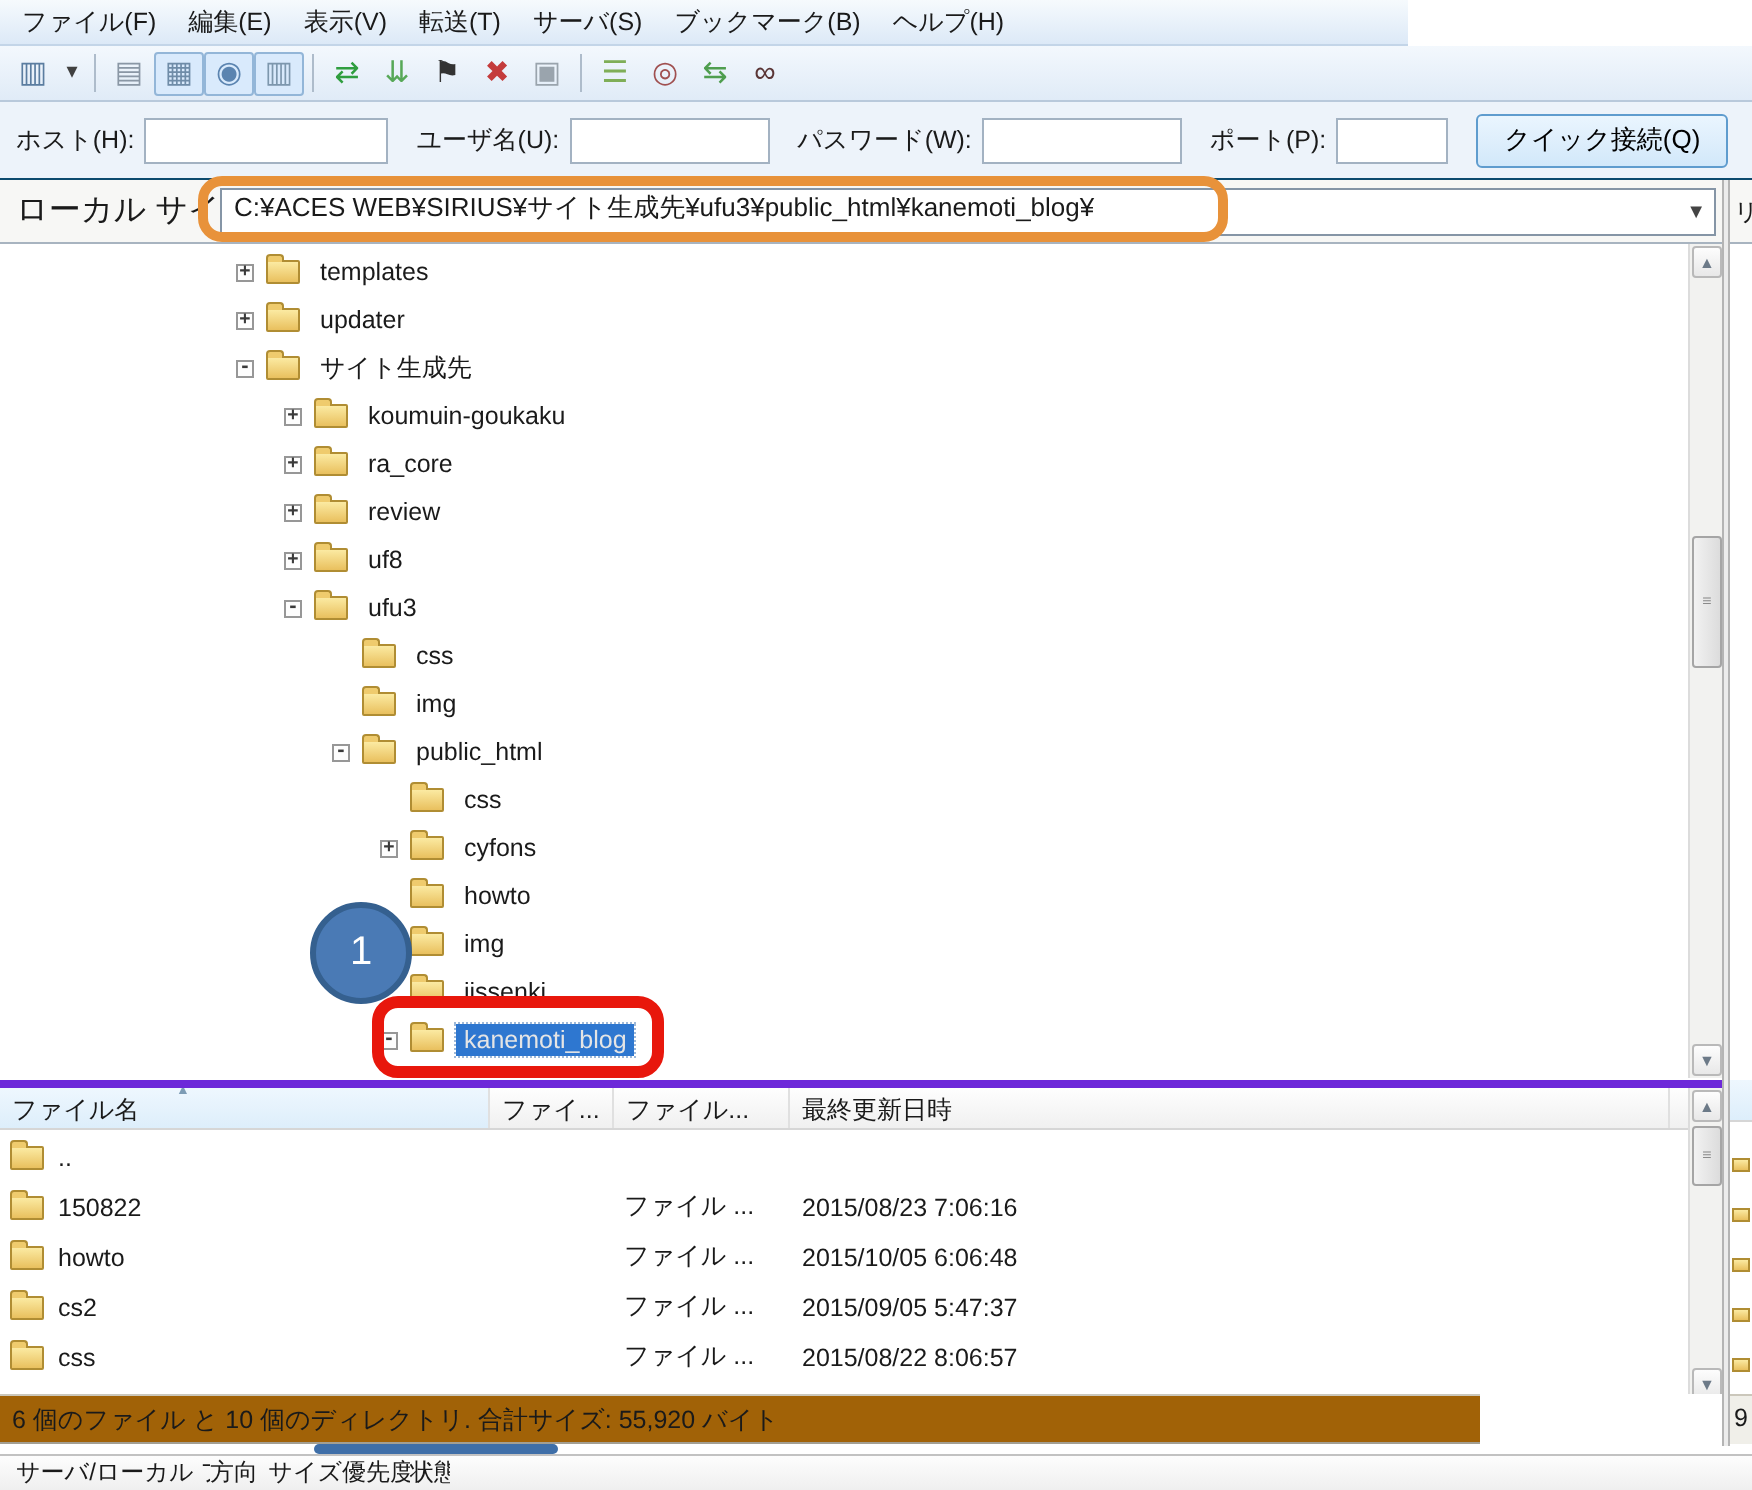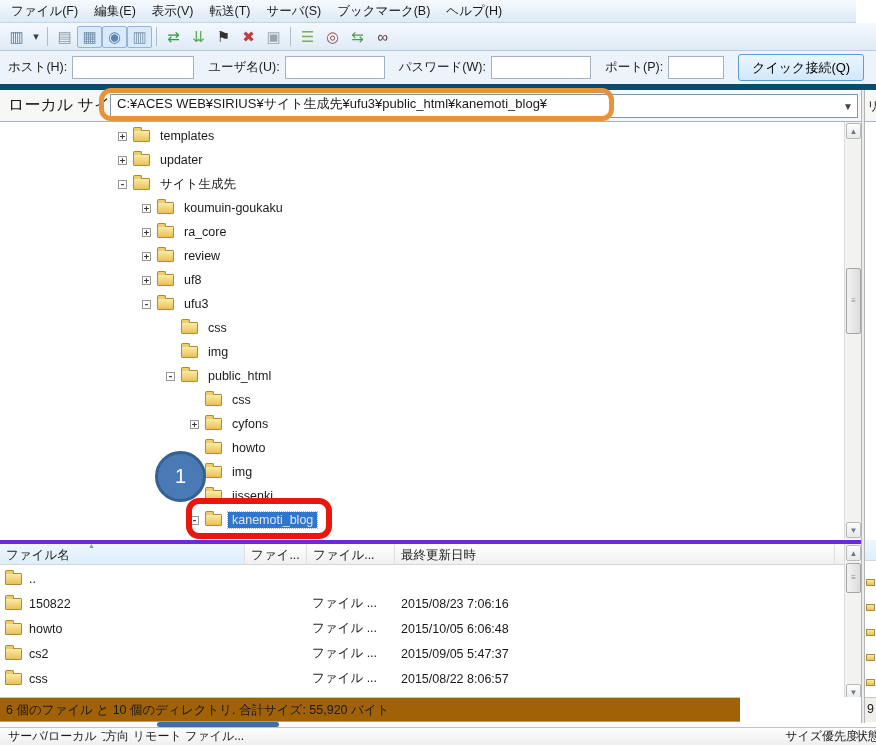--- a/index.html
+++ b/index.html
@@ -2,36 +2,36 @@
 <html><head>
 <meta charset="utf-8">
 <style>
   * { box-sizing: border-box; margin: 0; padding: 0; }
   html,body { width:876px; height:745px; }
   body {
     position: relative; overflow: hidden; background:#fff;
     font-family: "Liberation Sans", sans-serif; font-size: 12.5px; color:#1a1a1a;
   }
   
-  .menubar { position:absolute; top:0; left:0; width:856px; height:23px;
+  .menubar { position:absolute; top:0; left:0; width:704px; height:23px;
     background:linear-gradient(#f6fafd,#dce9f7); border-bottom:1px solid #c3d5e8;
     display:flex; align-items:center; padding-left:3px; }
   .menu-item { padding:3px 8px; cursor:default; }
   
   .toolbar { position:absolute; top:23px; left:0; width:876px; height:28px;
     background:linear-gradient(#f3f8fd,#e0ebf7); border-bottom:1px solid #b9c9db;
     display:flex; align-items:center; padding-left:4px; }
   .ticon { width:25px; height:22px; display:flex; align-items:center; justify-content:center;
     font-size:15px; line-height:1; }
   .ticon.narrow { width:14px; font-size:11px; }
   .ticon.pressed { border:1px solid #93b6d8; background:#d9eafc; border-radius:2px; }
   .ticon.tsep { width:1px; height:19px; background:#aebccb; margin:0 4px; font-size:0; }
   
   .quickbar { position:absolute; top:51px; left:0; width:876px; height:39px;
-    background:#edf3fa; border-bottom:6px solid #0c4a6e; display:flex; align-items:center; padding-left:8px; }
+    background:#edf3fa; border-bottom:1px solid #0c4a6e; display:flex; align-items:center; padding-left:8px; }
   .qlabel { margin-right:5px; white-space:nowrap; }
   .qinput { height:23px; border:1px solid #a3b2c2; background:#fff; margin-right:14px; padding:0 4px;
     font-family:"Liberation Sans",sans-serif; font-size:12.5px; }
   .w-host{width:122px;} .w-user{width:100px;} .w-pass{width:100px;} .w-port{width:56px;}
   .qbutton { height:27px; padding:0 13px; background:linear-gradient(#eaf5fe,#d2e8fa);
     border:1px solid #5f9cce; border-radius:3px; font-size:13px; white-space:nowrap; }
   
   .localbar { position:absolute; top:90px; left:0; width:862px; height:32px; background:#f7f7f5;
     border-bottom:1px solid #a8b4c0; display:flex; align-items:center; }
   .localbar-label { padding-left:8px; white-space:nowrap; font-size:16px; }
@@ -375,21 +375,20 @@
 <div class="status1">6 個のファイル と 10 個のディレクトリ. 合計サイズ: 55,920 バイト</div>
 
 <div class="bluestrip"></div>
 
 <div class="queuehdr">
 
     <div class="qcol" style="width: 97px;">サーバ/ローカル ファ...</div>
 
     <div class="qcol" style="width: 28px;">方向</div>
 
-    <div class="qcol" style="width: 652px;">リモート ファイル...</div>
 
     <div class="qcol" style="width: 38px; text-align: right;">サイズ</div>
 
     <div class="qcol" style="width: 34px;">優先度</div>
 
     <div class="qcol" style="width: 20px;">状態</div>
   </div>
 
 <div class="pane-divider"></div>
 <div class="remote">

